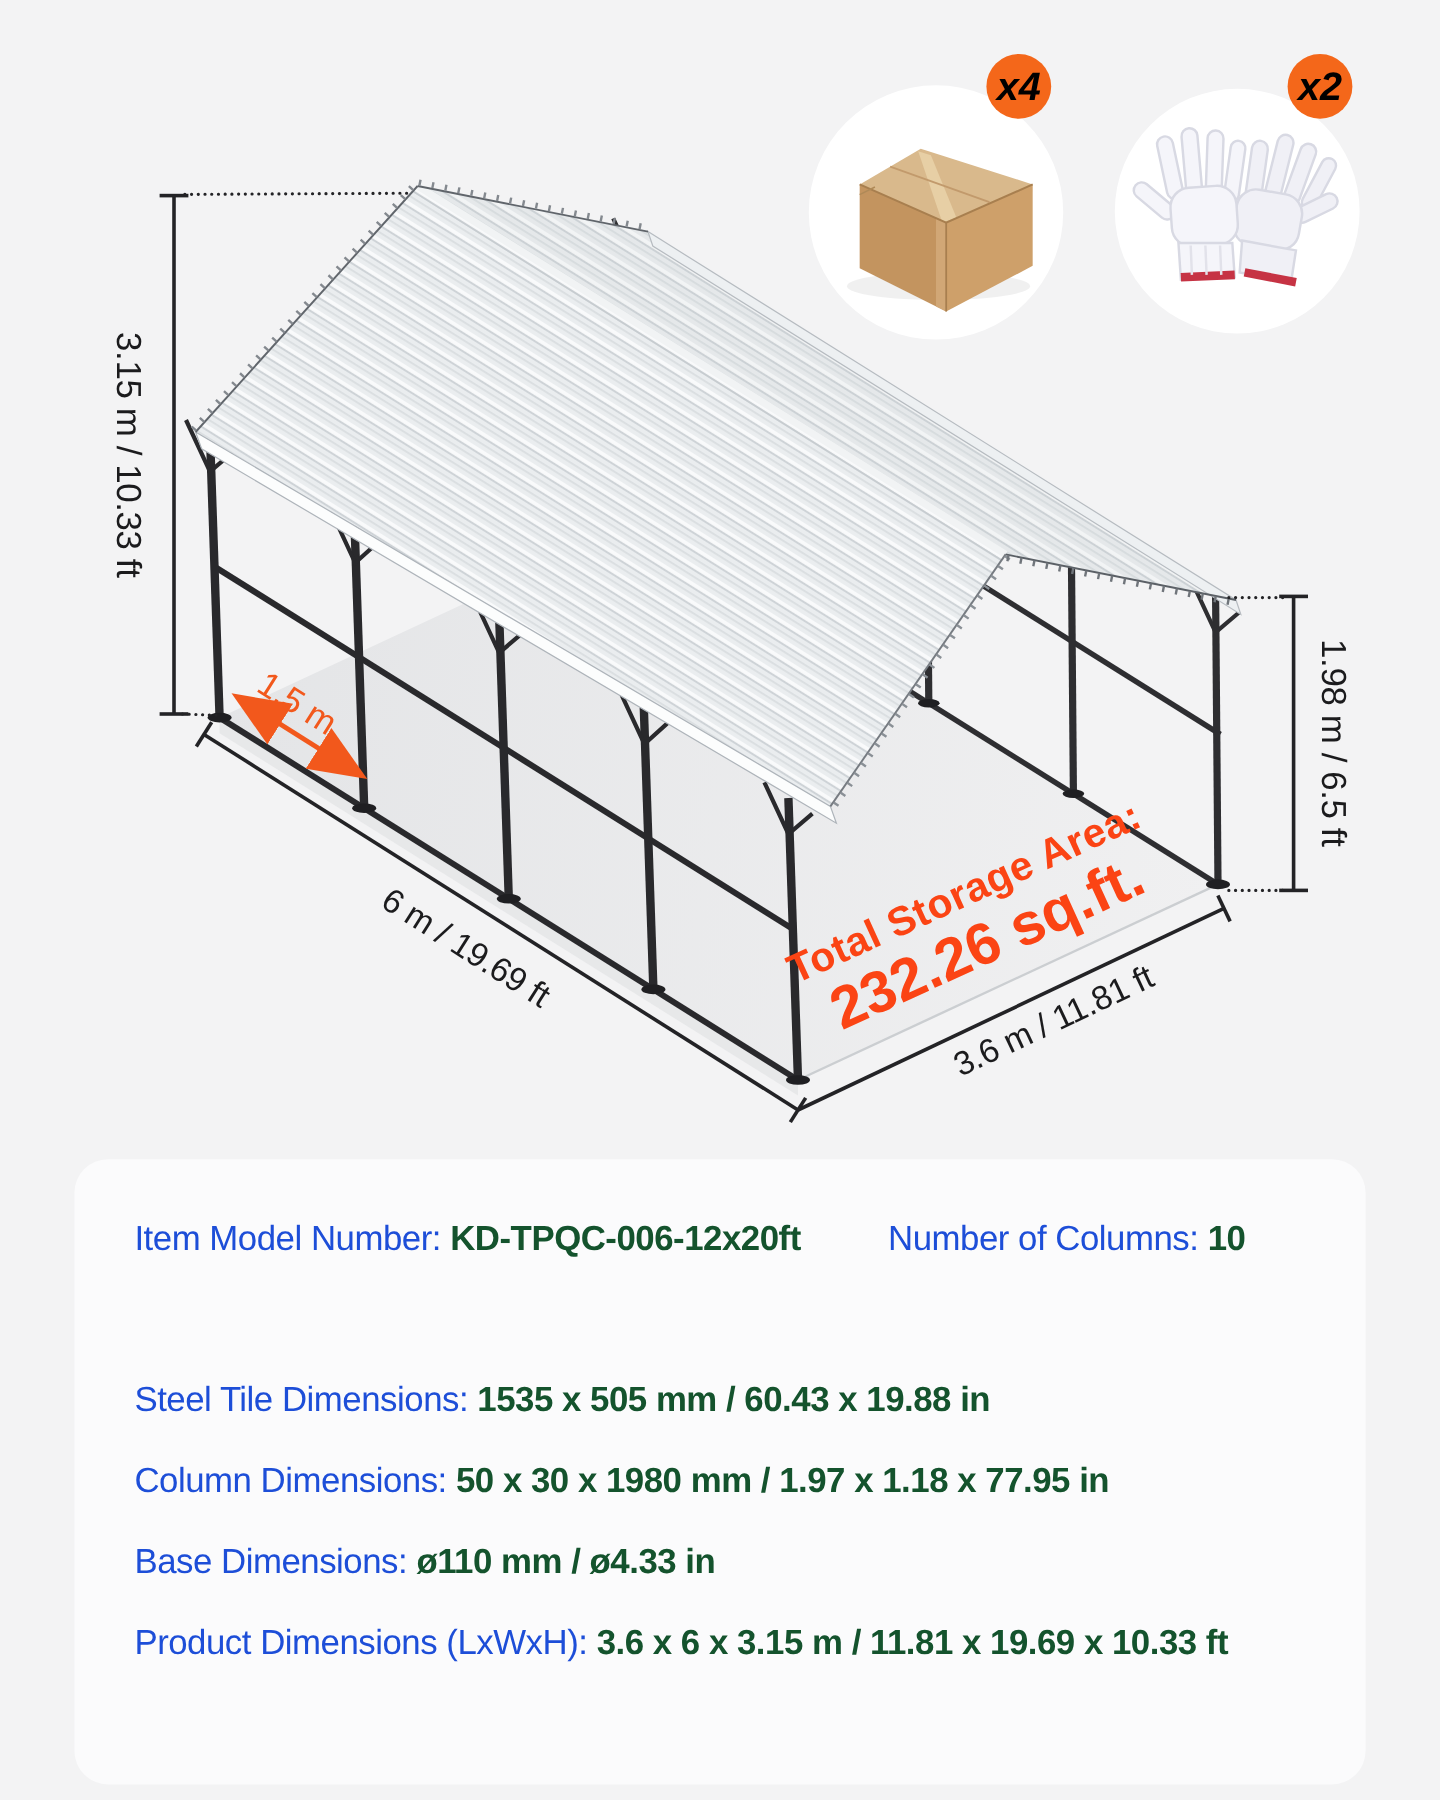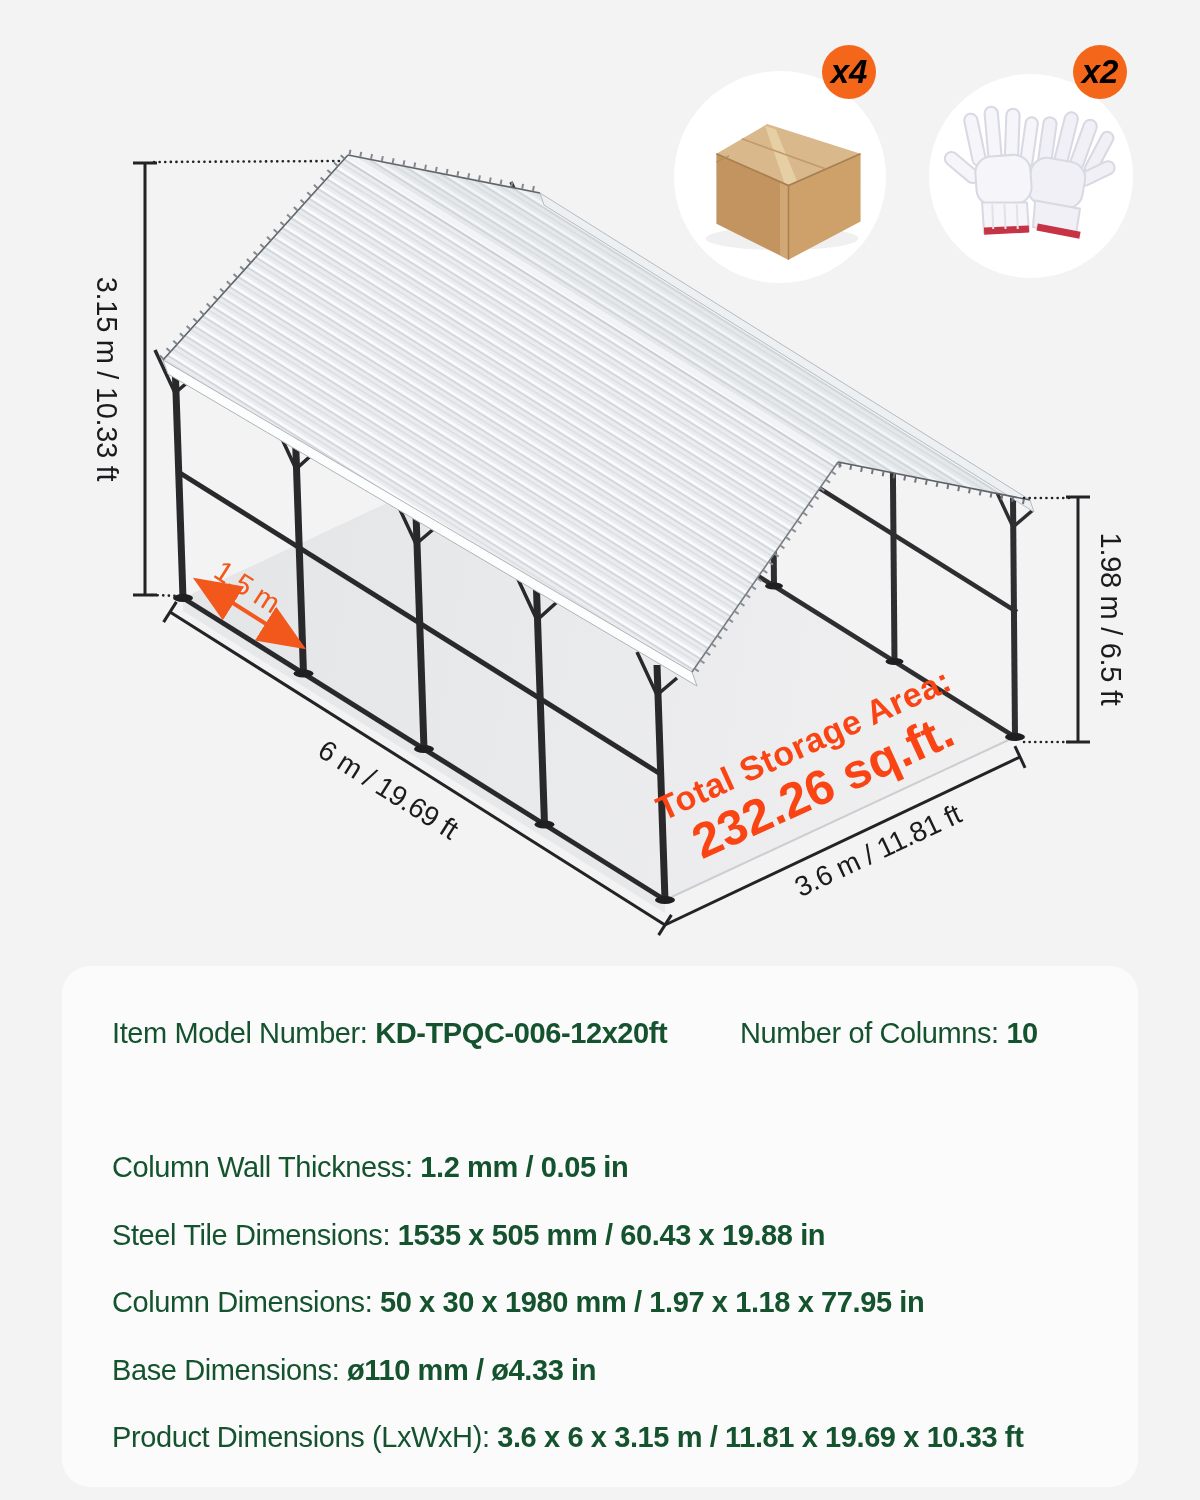--- a/index.html
+++ b/index.html
@@ -34,21 +34,21 @@
   .kit-circle svg{position:absolute;left:0;top:0;}
 
   
   .spec-panel{position:absolute;left:62px;top:966px;width:1076px;height:521px;
               background:#FBFBFC;border-radius:28px;}
   .spec-rows{position:absolute;left:0;top:33px;width:100%;}
   .spec-row{position:relative;height:67.4px;}
   .spec-item{position:absolute;left:50px;top:50%;transform:translateY(-50%);
              white-space:nowrap;font-size:29px;letter-spacing:-0.4px;}
   .spec-item.col2{left:678px;}
-  .lbl{color:#14532d;font-weight:400;}
+  .lbl{color:#1d4ed8;font-weight:400;}
   .val{color:#14532d;font-weight:700;}
 </style>
 </head>
 <body>
 
 <div class="page">
 
   <div class="scene">
     <svg width="1200" height="960" viewBox="0 0 1200 960">
       <defs>
@@ -227,25 +227,20 @@
           <span class="lbl">Item Model Number: </span><span class="val">KD-TPQC-006-12x20ft</span>
         </div>
         <div class="spec-item col2">
           <span class="lbl">Number of Columns: </span><span class="val">10</span>
         </div>
       </div>
       <div class="spec-row">
       </div>
       <div class="spec-row">
         <div class="spec-item">
-          <span class="lbl">Column Wall Thickness: </span><span class="val">1.2 mm / 0.05 in</span>
-        </div>
-      </div>
-      <div class="spec-row">
-        <div class="spec-item">
           <span class="lbl">Steel Tile Dimensions: </span><span class="val">1535 x 505 mm / 60.43 x 19.88 in</span>
         </div>
       </div>
       <div class="spec-row">
         <div class="spec-item">
           <span class="lbl">Column Dimensions: </span><span class="val">50 x 30 x 1980 mm / 1.97 x 1.18 x 77.95 in</span>
         </div>
       </div>
       <div class="spec-row">
         <div class="spec-item">

